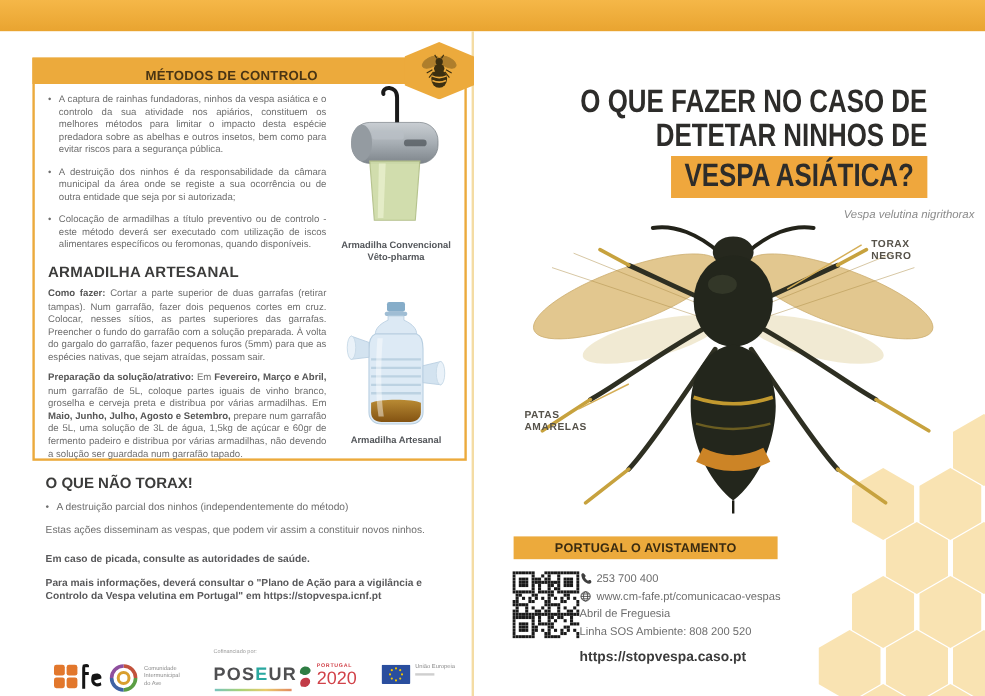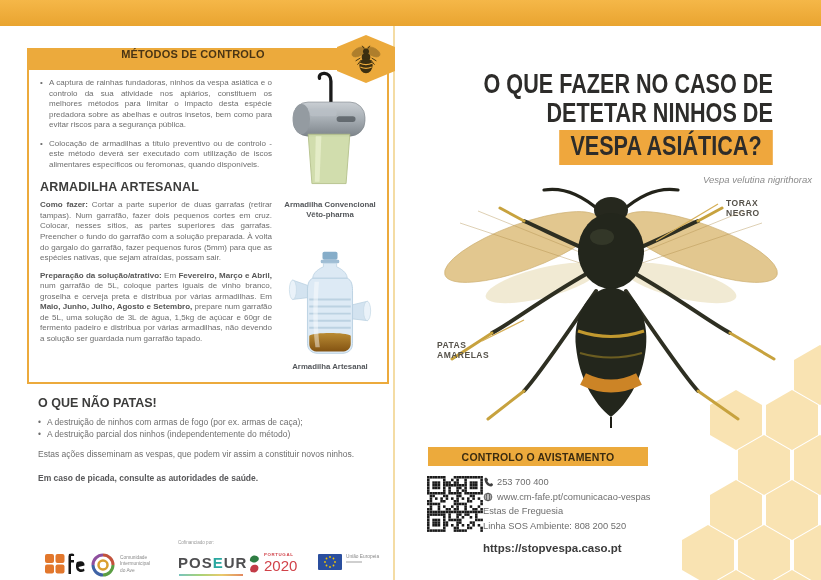--- a/index.html
+++ b/index.html
@@ -9,21 +9,21 @@
   .topbar{position:absolute;left:0;top:0;width:821px;height:26px;
           background:linear-gradient(#F5B748,#E9A430)}
   .fold{position:absolute;left:393px;top:26px;width:2px;height:554px;background:#F4DCA4}
   
   .hex{position:absolute;width:52px;height:60px;background:#F9E3B2;
        clip-path:polygon(50% 0,100% 25%,100% 75%,50% 100%,0 75%,0 25%)}
   
   .frame{position:absolute;left:27px;top:48px;width:362px;height:336px;
          box-sizing:border-box;border:2px solid #ECAA3C;background:#fff}
   .frame-header{position:absolute;left:-2px;top:-2px;width:332px;height:22px;background:#ECAA3C;
-                display:flex;align-items:flex-start;justify-content:center}
+                display:flex;align-items:flex-end;justify-content:center}
   .frame-header span{font-size:11px;font-weight:bold;color:#4A3514;letter-spacing:.2px}
   .hex-bee{position:absolute;left:308px;top:-15px;width:58px;height:48px;background:#ECAA3C;
            clip-path:polygon(50% 0,100% 25%,100% 75%,50% 100%,0 75%,0 25%);
            display:flex;align-items:center;justify-content:center}
   .frame-text{position:absolute;left:11px;top:28px;width:232px}
   .blt{position:relative;padding-left:9px;margin-bottom:8px;font-size:8px;line-height:1.32;
        text-align:justify;color:#6E6E6E}
   .blt::before{content:"•";position:absolute;left:0;top:0;color:#6E6E6E}
   .h-art{font-size:12.5px;font-weight:bold;color:#3C3C3B;margin:10px 0 6px;letter-spacing:.2px}
   .para{font-size:8px;line-height:1.32;text-align:justify;margin-bottom:7px;color:#6E6E6E}
@@ -106,20 +106,21 @@
         <ellipse cx="20" cy="16" rx="4.6" ry="4" fill="#3C2F10"></ellipse>
         <ellipse cx="20" cy="25" rx="7" ry="8" fill="#3C2F10"></ellipse>
         <path d="M13.5,22.5 Q20,25.5 26.5,22.5" stroke="#ECAA3C" stroke-width="1.4" fill="none"></path>
         <path d="M14,26.5 Q20,29.5 26,26.5" stroke="#ECAA3C" stroke-width="1.4" fill="none"></path>
         <path d="M14,17 L9,20 M26,17 L31,20 M15,19 L11,24 M25,19 L29,24" stroke="#3C2F10" stroke-width="1" fill="none"></path>
       </svg>
     </div>
 
     <div class="frame-text">
       <div class="blt">A captura de rainhas fundadoras, ninhos da vespa asiática e o controlo da sua atividade nos apiários, constituem os melhores métodos para limitar o impacto desta espécie predadora sobre as abelhas e outros insetos, bem como para evitar riscos para a segurança pública.</div>
+      <div class="blt">A destruição dos ninhos é da responsabilidade da câmara municipal da área onde se registe a sua ocorrência ou de outra entidade que seja por si autorizada;</div>
       <div class="blt">Colocação de armadilhas a título preventivo ou de controlo - este método deverá ser executado com utilização de iscos alimentares específicos ou feromonas, quando disponíveis.</div>
 
       <div class="h-art">ARMADILHA ARTESANAL</div>
 
       <div class="para"><b>Como fazer:</b><span> Cortar a parte superior de duas garrafas (retirar tampas). Num garrafão, fazer dois pequenos cortes em cruz. Colocar, nesses sítios, as partes superiores das garrafas. Preencher o fundo do garrafão com a solução preparada. À volta do gargalo do garrafão, fazer pequenos furos (5mm) para que as espécies nativas, que sejam atraídas, possam sair.</span></div>
 
       <div class="para"><b>Preparação da solução/atrativo:</b><span> Em </span><b>Fevereiro, Março e Abril,</b><span> num garrafão de 5L, coloque partes iguais de vinho branco, groselha e cerveja preta e distribua por várias armadilhas. Em </span><b>Maio, Junho, Julho, Agosto e Setembro,</b><span> prepare num garrafão de 5L, uma solução de 3L de água, 1,5kg de açúcar e 60gr de fermento padeiro e distribua por várias armadilhas, não devendo a solução ser guardada num garrafão tapado.</span></div>
     </div>
 
     <div class="frame-images">
@@ -164,25 +165,25 @@
         <path d="M24,97 C30,93 65,93 71,97 L71,106 C71,112 66,115 61,115 L34,115 C28,115 24,112 24,106 Z" fill="url(#liq)"></path>
         <path d="M30,36 C28,60 28,90 31,110 L36,110 C33,90 33,60 35,36 Z" fill="#FFFFFF" opacity=".45"></path>
       </svg>
       <div class="cap" style="top:300px">
         <div>Armadilha Artesanal</div>
       </div>
     </div>
   </div>
 
   <div class="nao">
-    <div class="nao-h">O QUE NÃO PATAS!</div>
-    <div class="nblt">A destruição de ninhos com armas de fogo (por ex. armas de caça);</div>
+    <div class="nao-h">O QUE NÃO TORAX!</div>
     <div class="nblt">A destruição parcial dos ninhos (independentemente do método)</div>
     <div class="note">Estas ações disseminam as vespas, que podem vir assim a constituir novos ninhos.</div>
     <div class="bold-par picada">Em caso de picada, consulte as autoridades de saúde.</div>
+    <div class="bold-par maisinfo">Para mais informações, deverá consultar o "Plano de Ação para a vigilância e Controlo da Vespa velutina em Portugal" em https://stopvespa.icnf.pt</div>
   </div>
 
   <div class="footer">
     <div class="cofin">Cofinanciado por:</div>
 
     <svg style="position:absolute;left:5px;top:14px" width="42" height="26" viewBox="0 0 42 26">
       <rect x="0" y="2" width="9" height="9" rx="2" fill="#E2772C"></rect>
       <rect x="10.5" y="2" width="9" height="9" rx="2" fill="#E2772C"></rect>
       <rect x="0" y="12.5" width="9" height="9" rx="2" fill="#E2772C"></rect>
       <rect x="10.5" y="12.5" width="9" height="9" rx="2" fill="#E2772C"></rect>
@@ -273,21 +274,21 @@
     <polyline points="288,23 226,60" stroke="#D5AE56" stroke-width="1.2" fill="none"></polyline>
     <polyline points="52,160 94,139" stroke="#D5AE56" stroke-width="1.2" fill="none"></polyline>
 
     <text x="296" y="25" font-size="8.5" font-weight="bold" fill="#56524A" letter-spacing=".5">TORAX</text>
     <text x="296" y="35" font-size="8.5" font-weight="bold" fill="#56524A" letter-spacing=".5">NEGRO</text>
     <text x="7" y="167" font-size="8.5" font-weight="bold" fill="#56524A" letter-spacing=".5">PATAS</text>
     <text x="7" y="177" font-size="8.5" font-weight="bold" fill="#56524A" letter-spacing=".5">AMARELAS</text>
   </svg>
 
   <div class="report-bar">
-    <span>CONTROLO O AVISTAMENTO</span>
+    <span>PORTUGAL O AVISTAMENTO</span>
   </div>
 
   <svg id="qr" style="position:absolute;left:427px;top:476px" width="56" height="56" viewBox="0 0 56 56">
       <rect x="0.00" y="0.00" width="2.56" height="2.56" fill="#1a1a1a"></rect>
       <rect x="2.67" y="0.00" width="2.56" height="2.56" fill="#1a1a1a"></rect>
       <rect x="5.33" y="0.00" width="2.56" height="2.56" fill="#1a1a1a"></rect>
       <rect x="8.00" y="0.00" width="2.56" height="2.56" fill="#1a1a1a"></rect>
       <rect x="10.67" y="0.00" width="2.56" height="2.56" fill="#1a1a1a"></rect>
       <rect x="13.33" y="0.00" width="2.56" height="2.56" fill="#1a1a1a"></rect>
       <rect x="16.00" y="0.00" width="2.56" height="2.56" fill="#1a1a1a"></rect>
@@ -542,21 +543,21 @@
     </div>
     <div class="crow">
       <svg class="ic" viewBox="0 0 14 14">
         <circle cx="7" cy="7" r="5.4" fill="none" stroke="#3F3F3F" stroke-width="1.1"></circle>
         <ellipse cx="7" cy="7" rx="2.4" ry="5.4" fill="none" stroke="#3F3F3F" stroke-width="1"></ellipse>
         <path d="M1.6,7 L12.4,7 M2.4,4.2 L11.6,4.2 M2.4,9.8 L11.6,9.8" stroke="#3F3F3F" stroke-width="1"></path>
       </svg>
       <span>www.cm-fafe.pt/comunicacao-vespas</span>
     </div>
     <div class="crow">
-      <span>Estas de Freguesia</span>
+      <span>Abril de Freguesia</span>
     </div>
     <div class="crow">
       <span>Linha SOS Ambiente: 808 200 520</span>
     </div>
   </div>
 
   <div class="link">https://stopvespa.caso.pt</div>
 
 </div>
 

